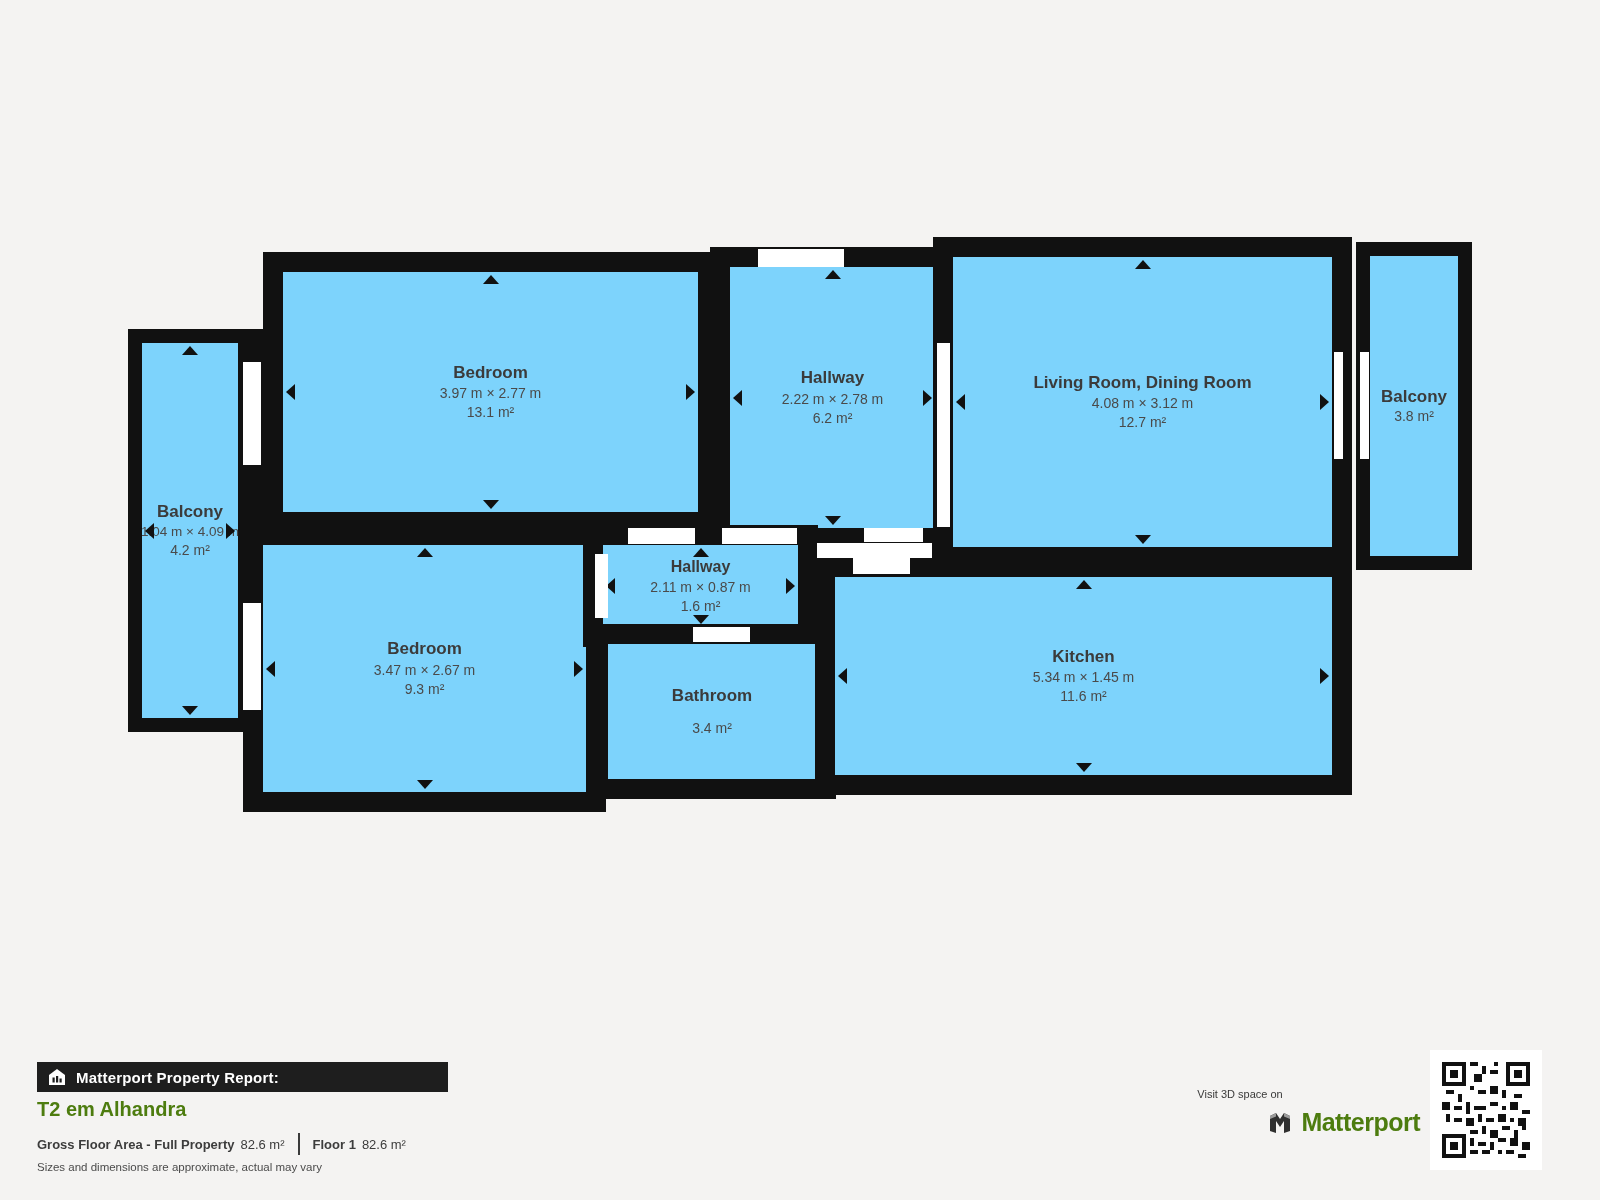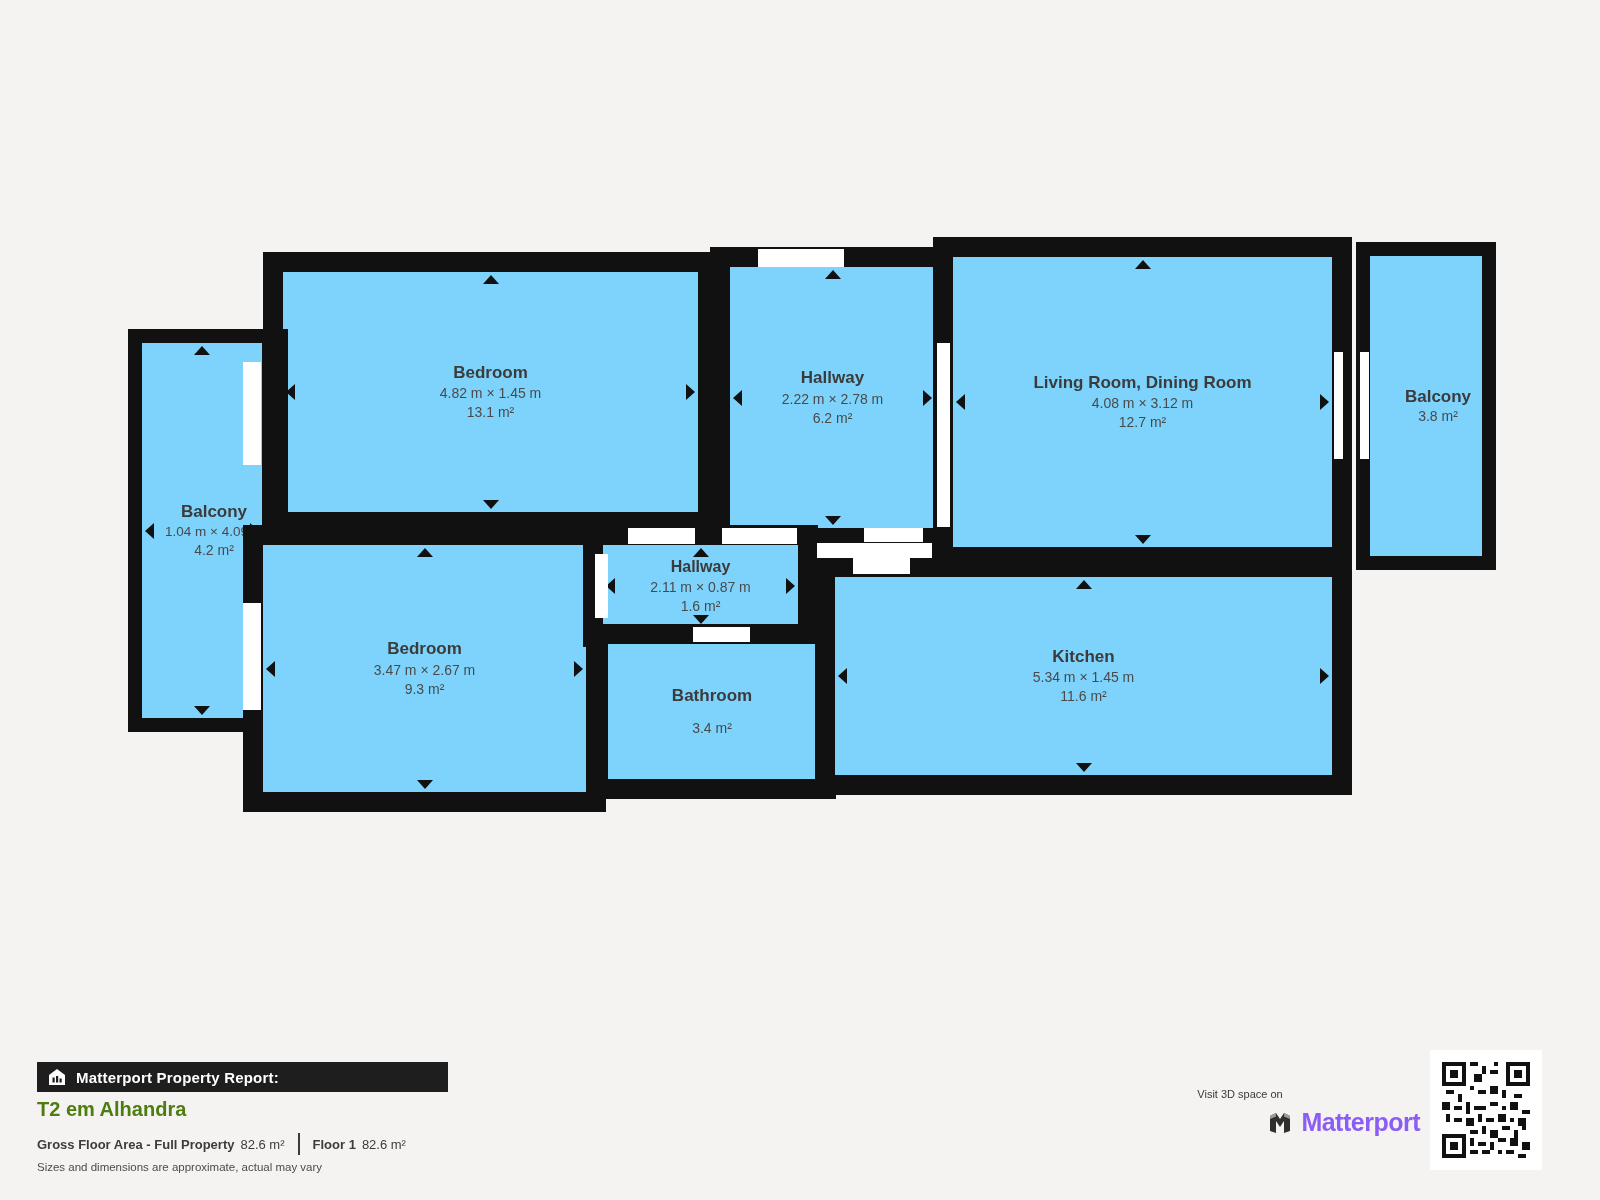--- a/index.html
+++ b/index.html
@@ -9,21 +9,21 @@
     font-family:"Liberation Sans", sans-serif;
     color:#3d3d3d;
   }
   
   .plan{position:absolute;left:0;top:0;width:1600px;height:1200px;}
   .wallfill{position:absolute;background:#111;z-index:1;}
   .room{
     position:absolute;background:#7dd3fc;border:20px solid #111;z-index:2;
     display:flex;flex-direction:column;align-items:center;justify-content:center;
   }
-  .room.balcony{border-width:14px;padding-left:24px;}
+  .room.balcony{border-width:14px;}
   .rname{font-weight:bold;font-size:17px;color:#3b3b3b;line-height:1.25;}
   .rdims{font-size:14px;color:#4a4a4a;line-height:1.35;margin-top:1px;}
   .rarea{font-size:14px;color:#4a4a4a;line-height:1.35;}
   .nowrap{white-space:nowrap;}
   .opening{position:absolute;background:#fff;z-index:4;}
   
   .ar{position:absolute;width:0;height:0;border:solid transparent;z-index:5;}
   .ar-up{border-width:0 8px 9px 8px;border-bottom-color:#111;top:3px;left:50%;transform:translateX(-50%);}
   .ar-down{border-width:9px 8px 0 8px;border-top-color:#111;bottom:3px;left:50%;transform:translateX(-50%);}
   .ar-left{border-width:8px 9px 8px 0;border-right-color:#111;left:3px;top:50%;transform:translateY(-50%);}
@@ -35,35 +35,35 @@
   }
   .report-bar .txt{color:#fff;font-weight:bold;font-size:15px;margin-left:10px;letter-spacing:.2px;}
   .prop-title{position:absolute;left:37px;top:1098px;font-size:20px;font-weight:bold;color:#4d7c0f;z-index:8;}
   .stats{position:absolute;left:37px;top:1133px;font-size:13px;color:#3c3c3c;z-index:8;display:flex;align-items:center;}
   .stats .b{font-weight:bold;}
   .stats .v{margin-left:6px;}
   .stats .divider{display:inline-block;width:2px;height:22px;background:#3a3a3a;margin:0 13px;}
   .disclaimer{position:absolute;left:37px;top:1161px;font-size:11.5px;color:#4b4b4b;z-index:8;}
   .visit{position:absolute;left:1080px;top:1088px;width:320px;text-align:center;font-size:11px;color:#3a3a3a;z-index:8;}
   .logo-row{position:absolute;left:1100px;top:1108px;width:320px;display:flex;justify-content:flex-end;align-items:center;gap:8px;z-index:8;}
-  .brand{font-size:25px;font-weight:bold;color:#8b5cf6;letter-spacing:-.5px;}
+  .brand{font-size:25px;font-weight:bold;color:#4d7c0f;letter-spacing:-.5px;}
   .qr-card{position:absolute;left:1430px;top:1050px;width:112px;height:120px;background:#fff;z-index:8;
     display:flex;align-items:center;justify-content:center;}
 </style>
 </head>
 <body>
 
 <div class="plan">
 
   <div class="wallfill" style="left:812px;top:540px;width:130px;height:22px;"></div>
   <div class="wallfill" style="left:798px;top:515px;width:44px;height:132px;"></div>
 
   <div class="room" style="left:263px;top:252px;width:415px;height:240px;">
     <div class="rname">Bedroom</div>
-    <div class="rdims">4.82 m × 1.45 m</div>
+    <div class="rdims">3.97 m × 2.77 m</div>
     <div class="rarea">13.1 m²</div>
     <i class="ar ar-up"></i>
     <i class="ar ar-down"></i>
     <i class="ar ar-left"></i>
     <i class="ar ar-right"></i>
   </div>
 
   <div class="room" style="left:710px;top:247px;width:205px;height:261px;">
     <div class="rname">Hallway</div>
     <div class="rdims">2.22 m × 2.78 m</div>

